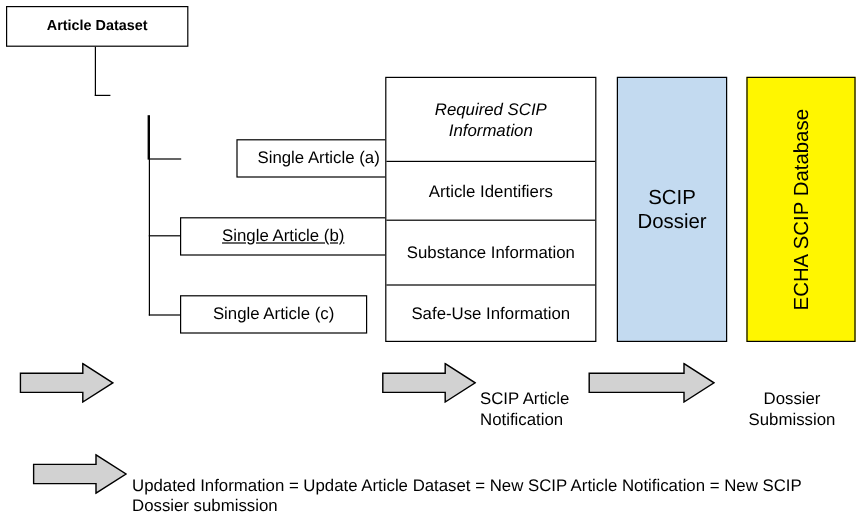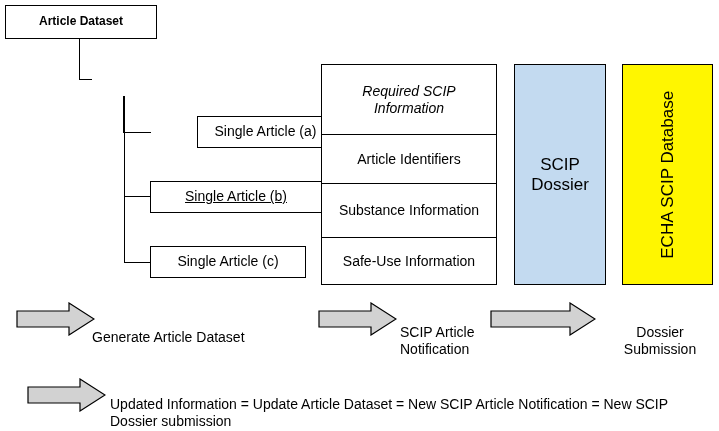--- a/index.html
+++ b/index.html
@@ -157,23 +157,20 @@
 
   <div class="store" style="left:622px; top:64px; width:91px; height:221px; background:#FFF600;">
     <span class="rot">ECHA SCIP Database</span>
   </div>
 
   <div class="arrow" style="left:16px; top:302px;">
     <svg width="79" height="34" viewBox="0 0 79 34">
       <polygon points="1,9 53,9 53,1 78,17 53,33 53,25 1,25" fill="#D2D2D2" stroke="#000000" stroke-width="1.2"></polygon>
     </svg>
   </div>
-  <div class="caption" style="left:92px; top:312px; width:210px;">
-    <span>Generate Article Dataset</span>
-  </div>
 
   <div class="arrow" style="left:318px; top:302px;">
     <svg width="79" height="34" viewBox="0 0 79 34">
       <polygon points="1,9 53,9 53,1 78,17 53,33 53,25 1,25" fill="#D2D2D2" stroke="#000000" stroke-width="1.2"></polygon>
     </svg>
   </div>
   <div class="caption" style="left:400px; top:307px; width:86px;">
     <span>SCIP Article Notification</span>
   </div>
 

